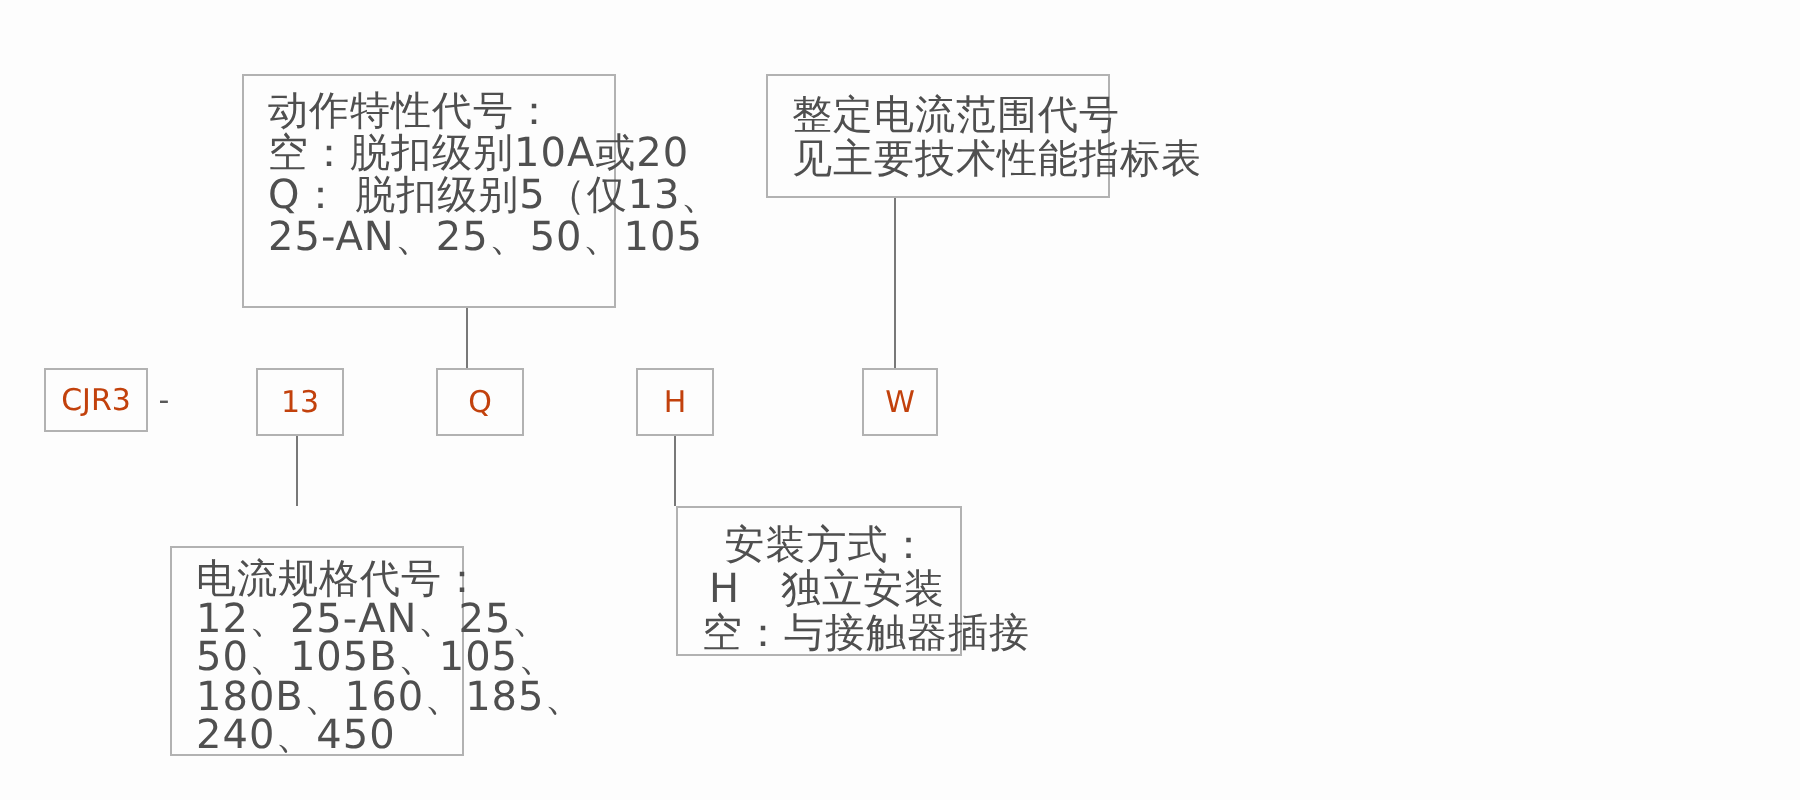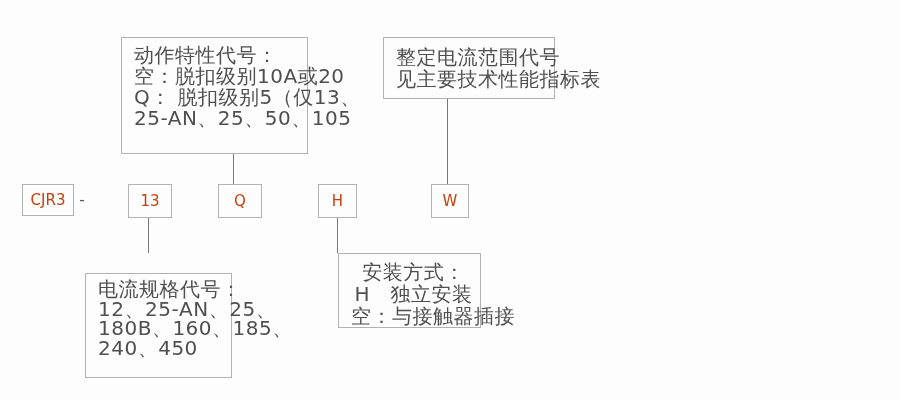--- a/index.html
+++ b/index.html
@@ -85,20 +85,21 @@
   </div>
 
   <div class="box callout" id="co-range">
     <div class="tline">整定电流范围代号</div>
     <div class="tline">见主要技术性能指标表</div>
   </div>
 
   <div class="box callout" id="co-current">
     <div class="tline">电流规格代号：</div>
     <div class="tline">12、25-AN、25、</div>
+    <div class="tline">50、105B、105、</div>
     <div class="tline">180B、160、185、</div>
     <div class="tline">240、450</div>
   </div>
 
   <div class="box callout" id="co-install">
     <div class="tline">安装方式：</div>
     <div class="tline">H　独立安装</div>
     <div class="tline">空：与接触器插接</div>
   </div>
 

